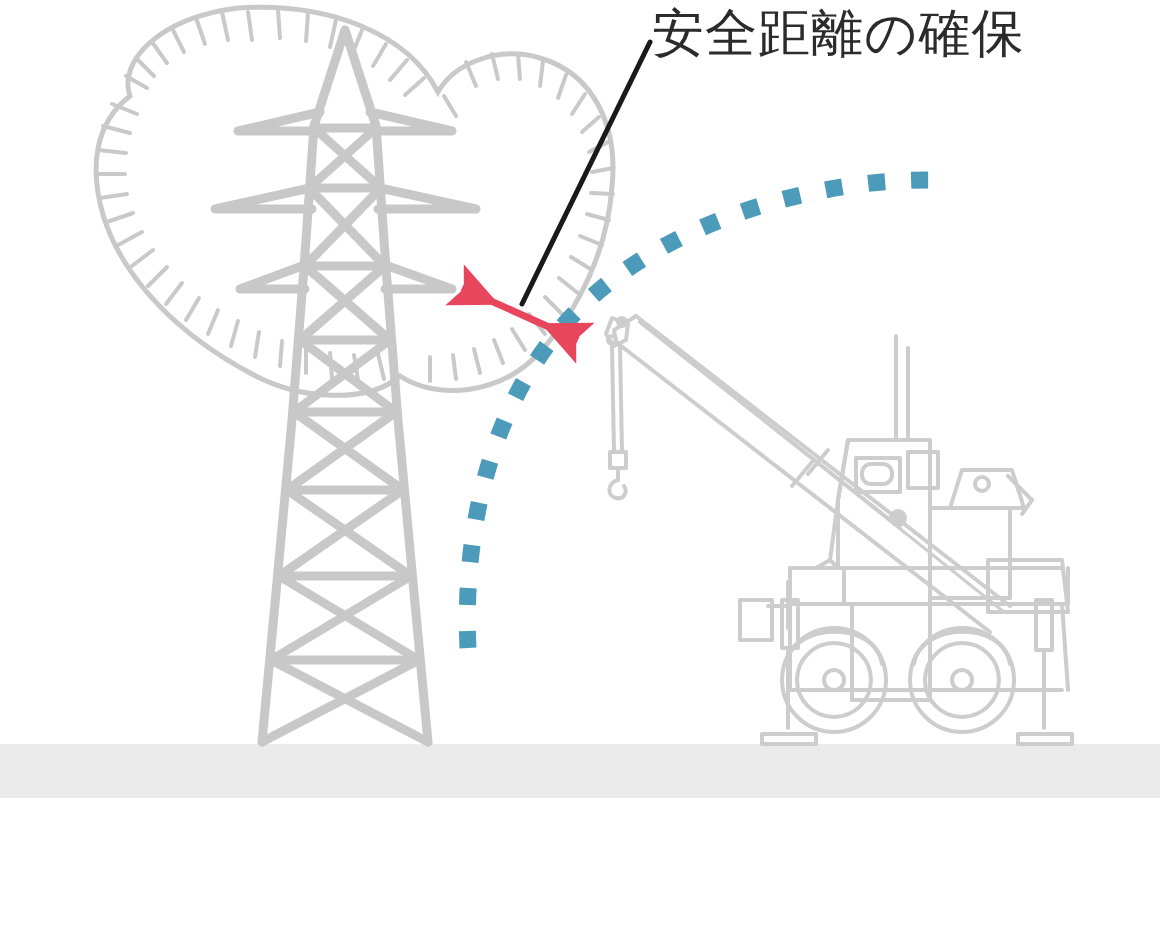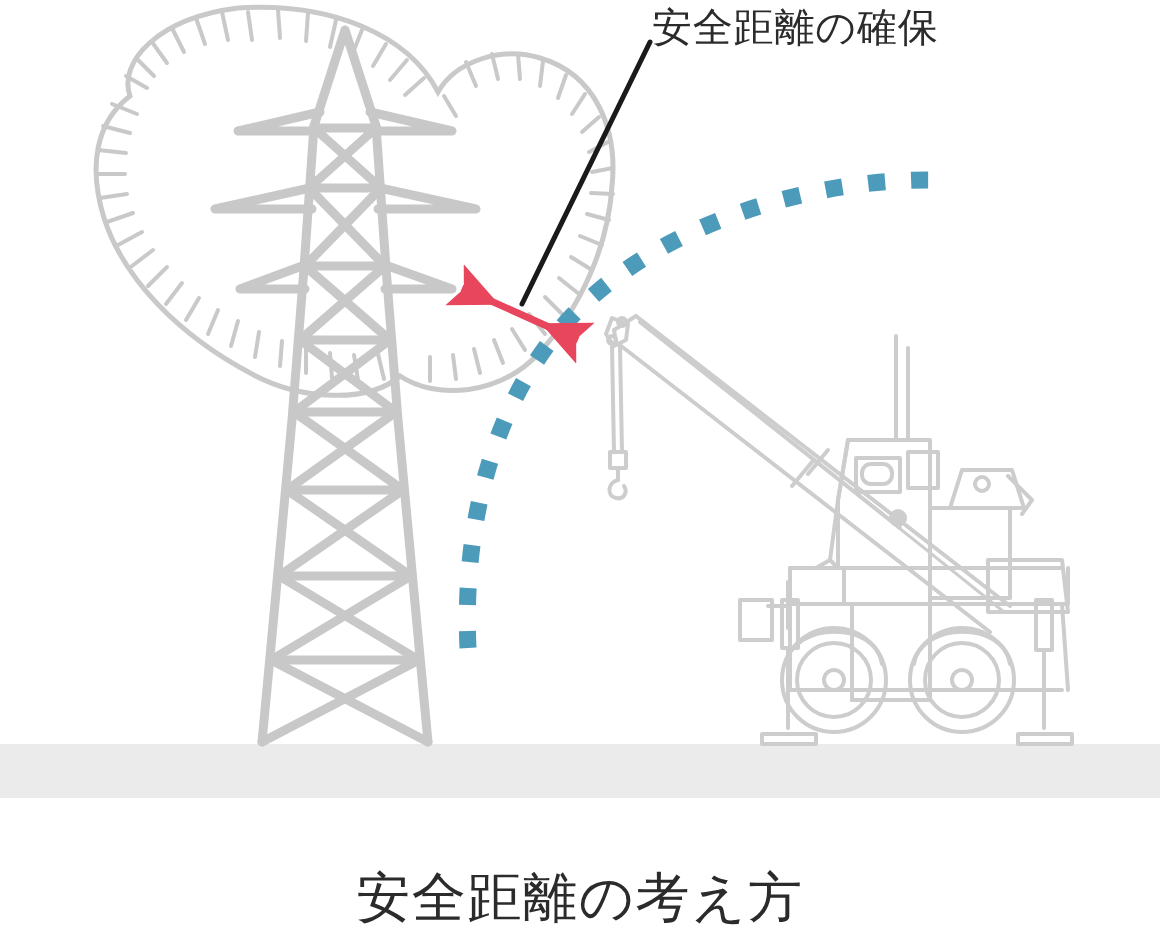--- a/index.html
+++ b/index.html
@@ -23,21 +23,21 @@
     position: absolute;
     left: 0;
     top: 0;
     width: 1160px;
     height: 940px;
     display: block;
   }
   .label {
     position: absolute;
     color: #2b2b2b;
-    font-size: 40px;
+    font-size: 52px;
     line-height: 1.05;
     letter-spacing: 0.02em;
     white-space: nowrap;
     font-family: "Liberation Sans", sans-serif;
   }
   #label-safe-distance {
     left: 652px;
     top: 6px;
   }
   #label-boom-path {
@@ -270,15 +270,14 @@
              C 668 218 822 178 936 180" fill="none" stroke="#4d9bbb" stroke-width="17" stroke-linecap="butt" stroke-dasharray="17 26"></path>
 
     <line x1="650" y1="42" x2="522" y2="304" stroke="#1a1a1a" stroke-width="5" stroke-linecap="round"></line>
 
     <line x1="462" y1="288" x2="578" y2="340" stroke="#e8465c" stroke-width="7" stroke-linecap="butt" marker-start="url(#arrowStart)" marker-end="url(#arrowEnd)"></line>
   </svg>
 
   <div class="label" id="label-safe-distance">安全距離の確保</div>
 
 
-  <div id="caption">安全距離の考え方</div>
 
 </div>
 
 </body></html>

